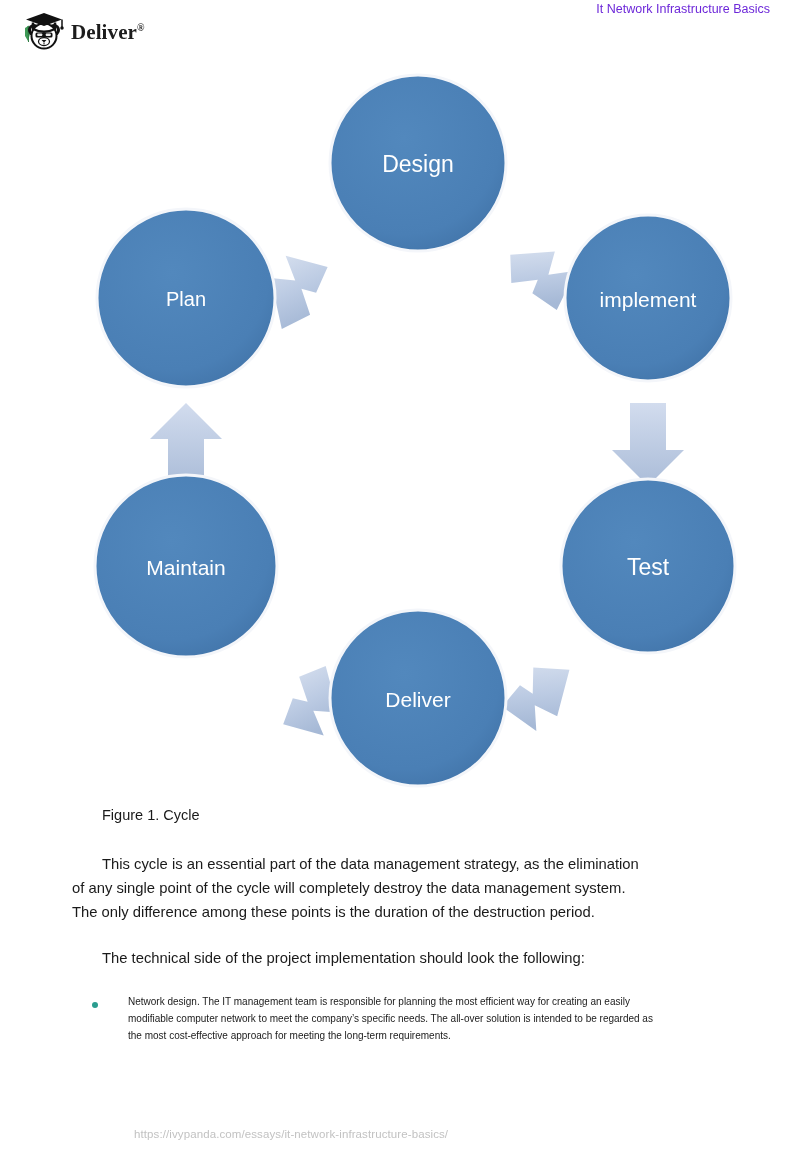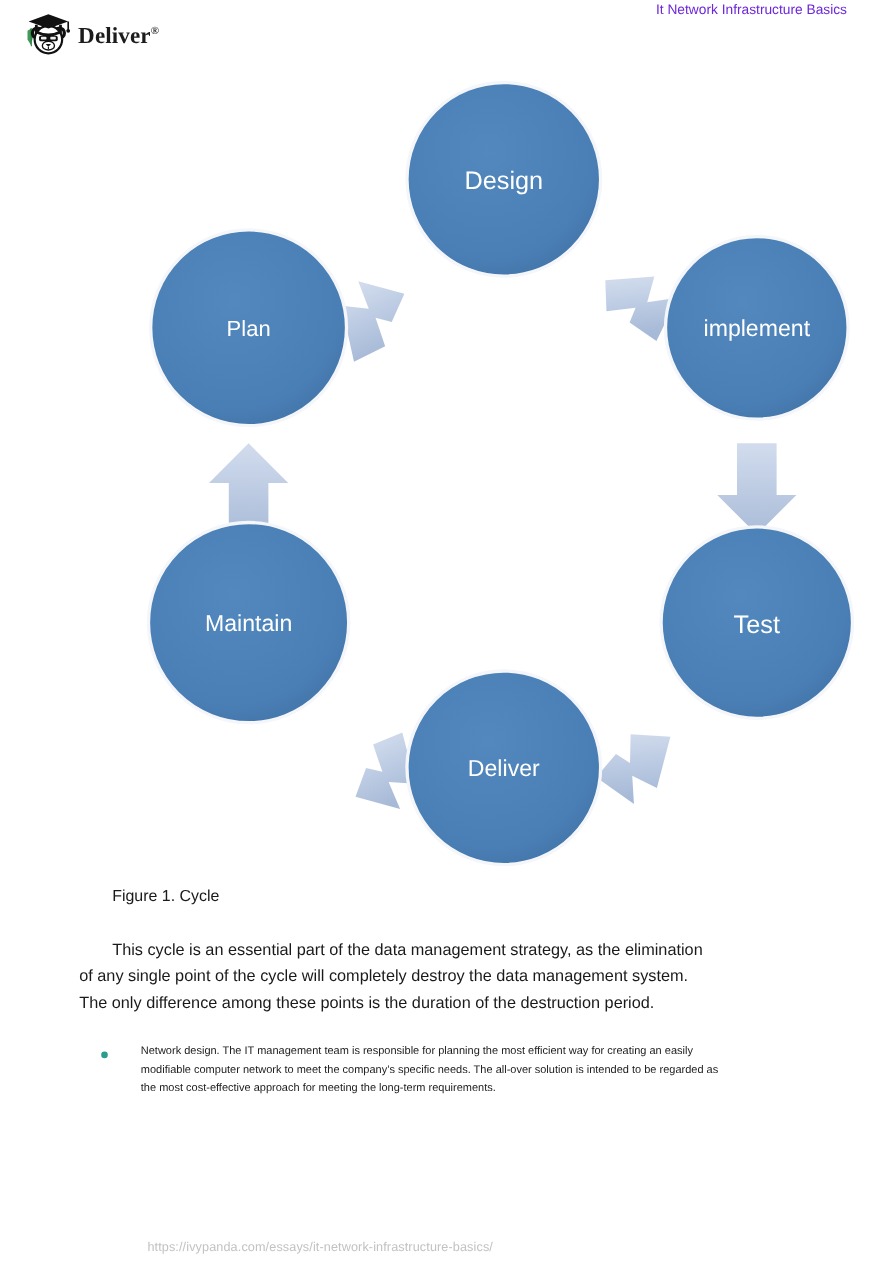--- a/index.html
+++ b/index.html
@@ -56,21 +56,20 @@
     white-space: nowrap;
   }
 
   
   .figure {
     position: absolute;
     left: 0;
     top: 58px;
     width: 656px;
     height: 740px;
-    padding-left: 40px;
   }
   .figure svg { display: block; }
 
   .node-label {
     font-family: "Liberation Sans", sans-serif;
     fill: #ffffff;
     text-anchor: middle;
     dominant-baseline: central;
   }
 
@@ -238,20 +237,21 @@
     <g>
       <circle cx="186" cy="240" r="89" fill="url(#circGrad)" stroke="#f4f6fa" stroke-width="3"></circle>
       <text class="node-label" x="186" y="241" font-size="20">Plan</text>
     </g>
   </svg>
 </div>
 
 <div class="content">
   <p class="fig-caption">Figure 1. Cycle</p>
   <p class="para">This cycle is an essential part of the data management strategy, as the elimination of any single point of the cycle will completely destroy the data management system. The only difference among these points is the duration of the destruction period.</p>
+  <p class="para tight">The technical side of the project implementation should look the following:</p>
   <ul class="bullet-list">
     <li class="bullet-item">
       <span class="bullet-dot"></span>
       <span>Network design. The IT management team is responsible for planning the most efficient way for creating an easily modifiable computer network to meet the company’s specific needs. The all-over solution is intended to be regarded as the most cost-effective approach for meeting the long-term requirements.</span>
     </li>
   </ul>
 </div>
 
 <div class="footer-url">https://ivypanda.com/essays/it-network-infrastructure-basics/</div>
 

